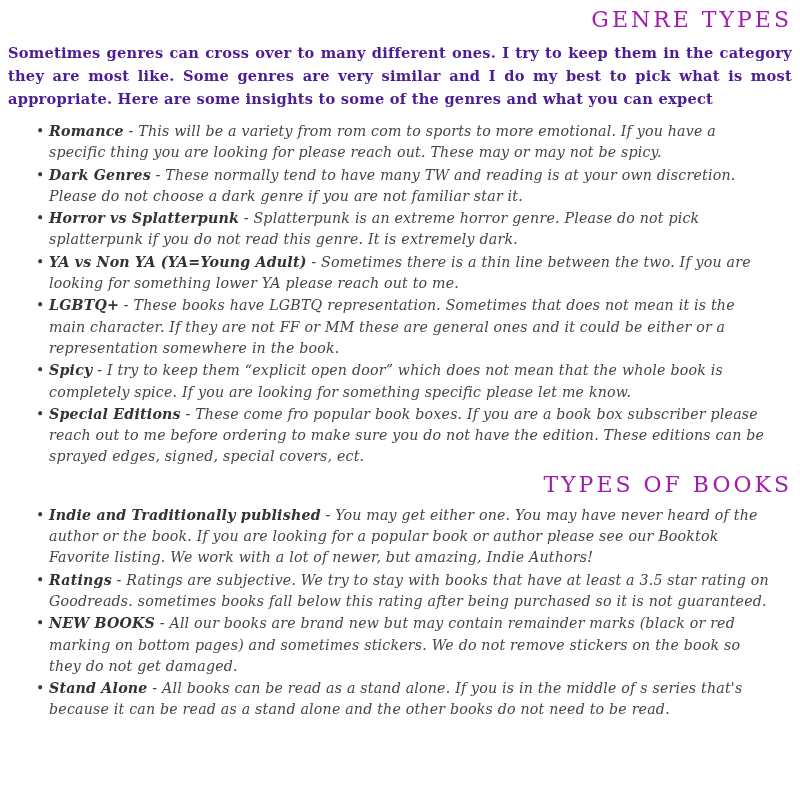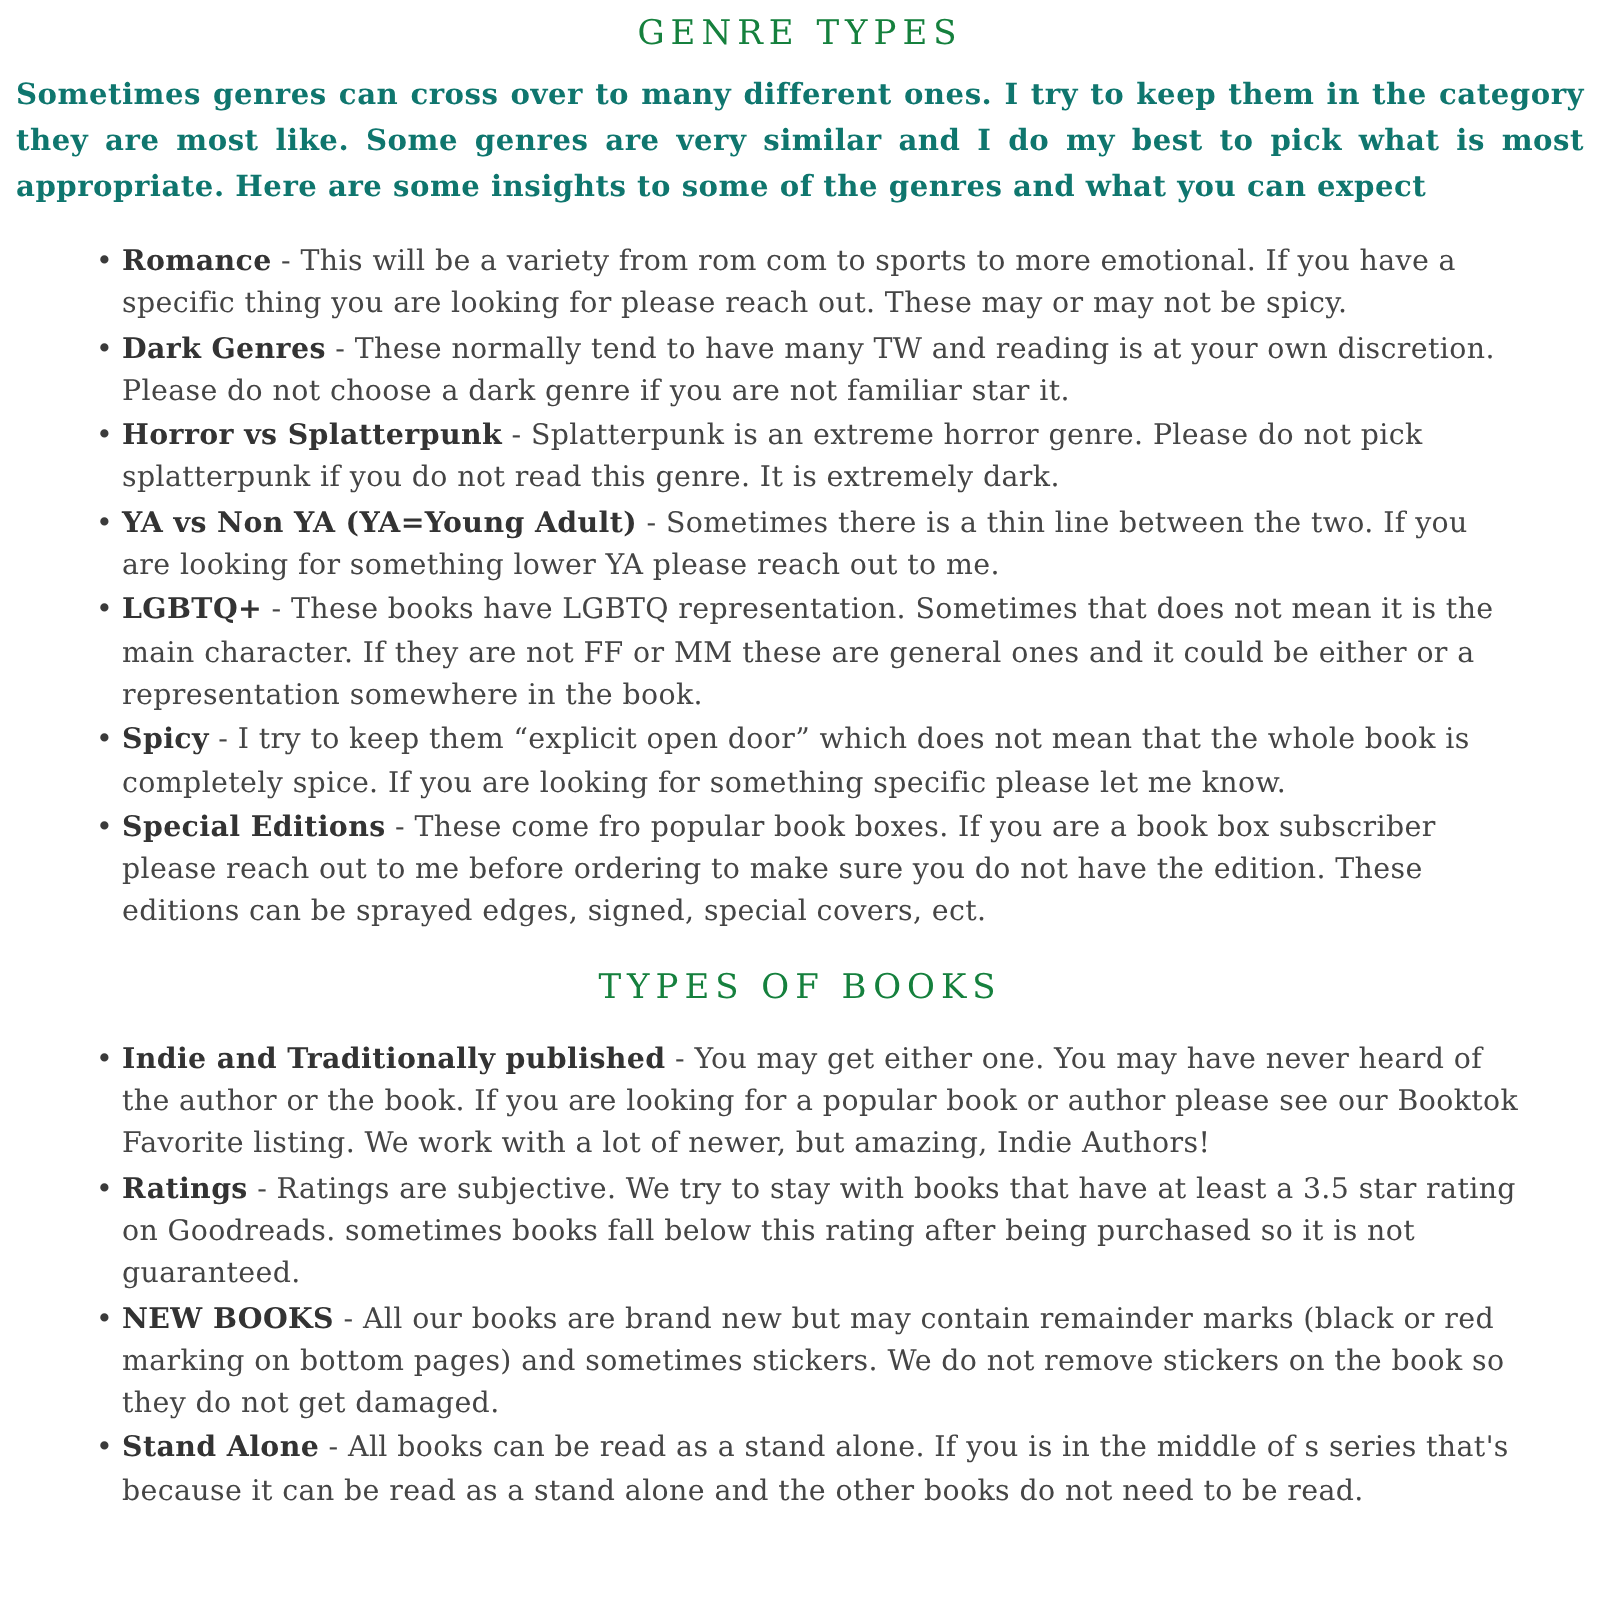--- a/index.html
+++ b/index.html
@@ -13,43 +13,44 @@
   .page {
     box-sizing: border-box;
     width: 800px;
     height: 800px;
     padding: 5px 8px 0 8px;
     font-family: "DejaVu Serif", "Liberation Serif", serif;
     color: #3b3b3b;
   }
   .section-title {
     font-family: "DejaVu Serif", "Liberation Serif", serif;
-    font-size: 17px;
+    font-size: 22px;
     font-weight: 400;
     letter-spacing: 3px;
-    text-align: center;
-    color: #15803d;
+    text-align: right;
+    color: #a21caf;
     margin: 2px 0 9px 0;
   }
   .section-title.second {
     margin-bottom: 8px;
   }
   .intro {
     font-weight: 700;
     font-size: 14.6px;
     line-height: 23px;
     letter-spacing: 0.25px;
     text-align: justify;
     margin: 0 0 11px 0;
-    color: #0f766e;
+    color: #4c1d95;
   }
   ul.list {
     list-style: none;
-    margin: 16px;
+    margin: 4px;
     padding: 0 16px 0 24px;
+    font-style: italic;
   }
   li.item {
     position: relative;
     padding-left: 13px;
     font-size: 14.2px;
     line-height: 21.3px;
     letter-spacing: 0.2px;
     margin: 0 0 1px 0;
     color: #454545;
   }

